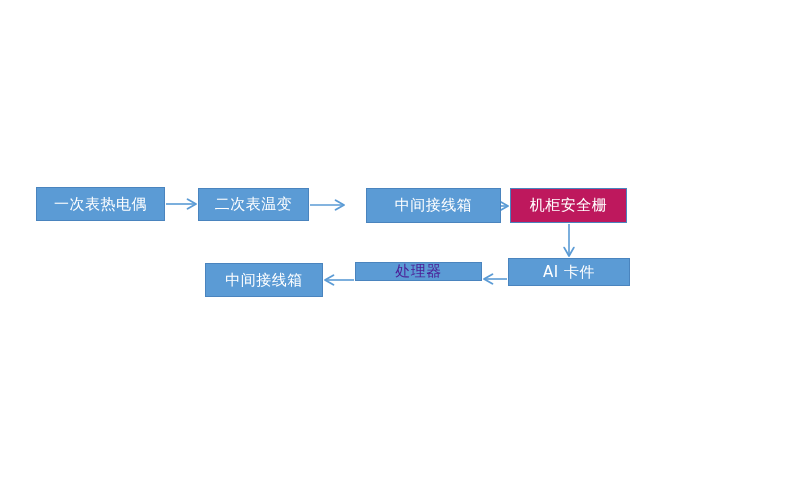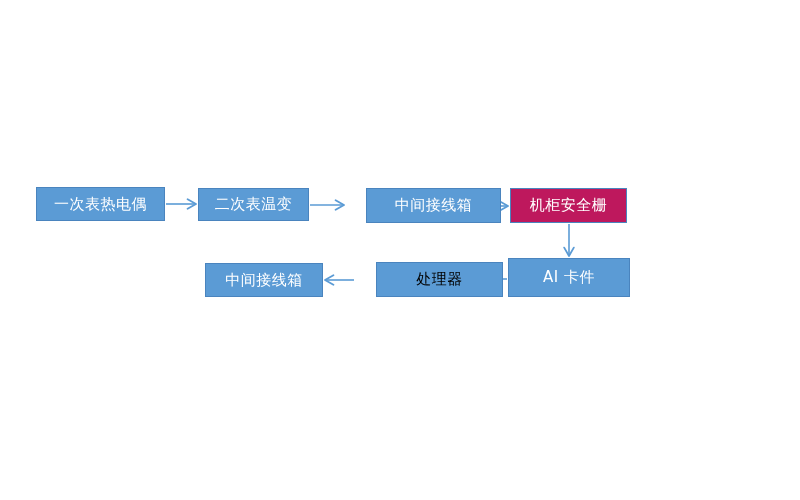--- a/index.html
+++ b/index.html
@@ -52,17 +52,17 @@
         <line x1="569" y1="224" x2="569" y2="256" stroke="#5B9BD5" stroke-width="1.6" marker-end="url(#arrow-open)"></line>
         <line x1="507" y1="279" x2="484" y2="279" stroke="#5B9BD5" stroke-width="1.6" marker-end="url(#arrow-open)"></line>
         <line x1="354" y1="280" x2="325" y2="280" stroke="#5B9BD5" stroke-width="1.6" marker-end="url(#arrow-open)"></line>
       </g>
   </svg>
   <div id="nodes-layer">
       <div class="flow-node" style="left: 36px; top: 187px; width: 129px; height: 34px; background: rgb(91, 155, 213); border: 1.5px solid rgb(74, 132, 190); color: rgb(255, 255, 255); font-family: Liberation Mono, monospace;">一次表热电偶</div>
       <div class="flow-node" style="left: 198px; top: 188px; width: 111px; height: 33px; background: rgb(91, 155, 213); border: 1.5px solid rgb(74, 132, 190); color: rgb(255, 255, 255);">二次表温变</div>
       <div class="flow-node" style="left: 346px; top: 188px; width: 135px; height: 35px; background: rgb(91, 155, 213); border: 1.5px solid rgb(74, 132, 190); color: rgb(255, 255, 255); margin-left: 20px;">中间接线箱</div>
       <div class="flow-node" style="left: 510px; top: 188px; width: 117px; height: 35px; background: #be185d; border: 1.5px solid rgb(74, 132, 190); color: rgb(255, 255, 255);">机柜安全栅</div>
-      <div class="flow-node" style="left: 508px; top: 258px; width: 122px; height: 39px; background: rgb(91, 155, 213); border: 1.5px solid rgb(74, 132, 190); color: rgb(255, 255, 255);">AI 卡件</div>
-      <div class="flow-node" style="left: 376px; top: 262px; width: 127px; height: 35px; background: rgb(91, 155, 213); border: 1.5px solid rgb(74, 132, 190); color: #000000;">处理器</div>
+      <div class="flow-node" style="left: 508px; top: 258px; width: 122px; height: 28px; background: rgb(91, 155, 213); border: 1.5px solid rgb(74, 132, 190); color: rgb(255, 255, 255);">AI 卡件</div>
+      <div class="flow-node" style="left: 355px; top: 262px; width: 127px; height: 19px; background: rgb(91, 155, 213); border: 1.5px solid rgb(74, 132, 190); color: #4c1d95;">处理器</div>
       <div class="flow-node" style="left: 205px; top: 263px; width: 118px; height: 34px; background: rgb(91, 155, 213); border: 1.5px solid rgb(74, 132, 190); color: rgb(255, 255, 255);">中间接线箱</div>
     </div>
 </div>
 
 </body></html>

